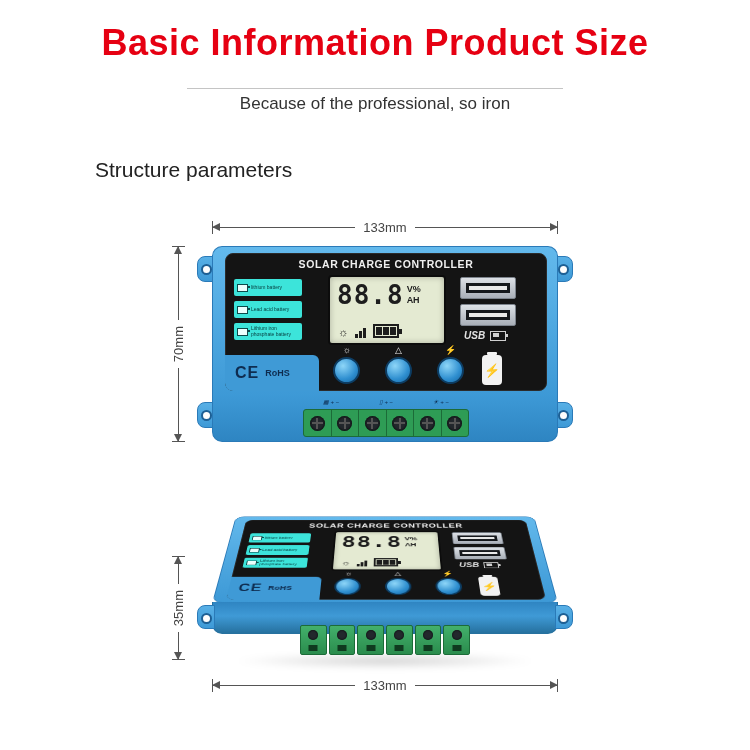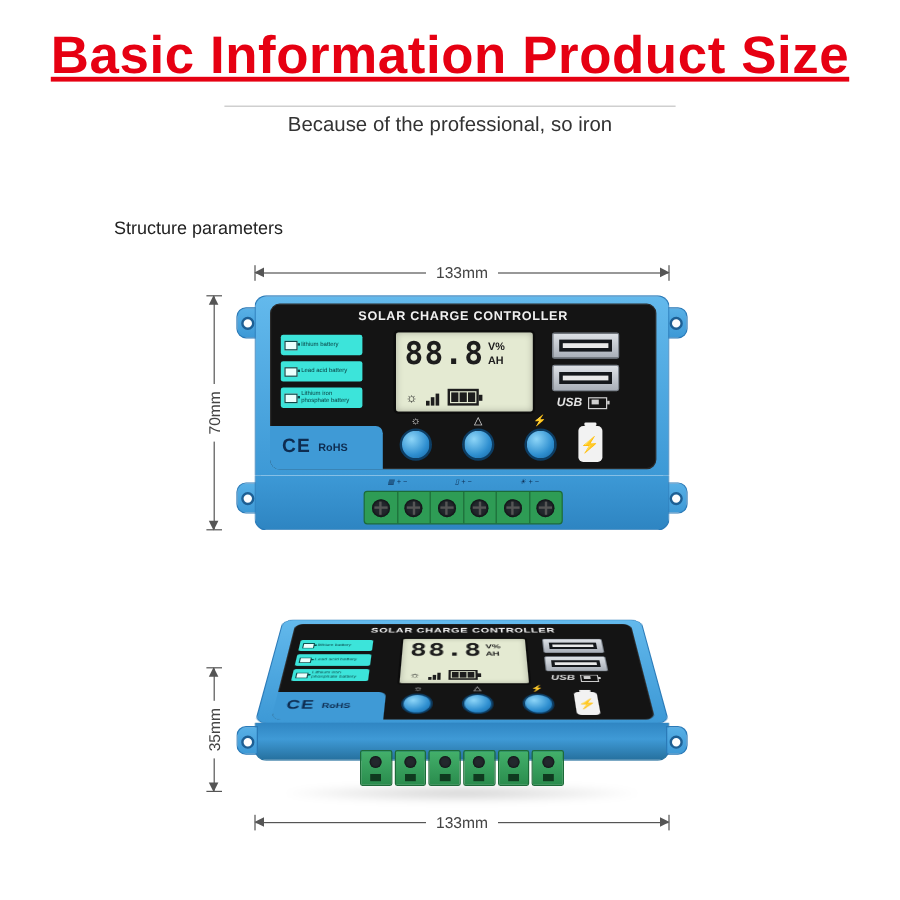--- a/index.html
+++ b/index.html
@@ -1,24 +1,24 @@
 <!DOCTYPE html>
 <html><head>
 <meta charset="utf-8">
 <style>
   html,body{margin:0;padding:0;background:#fff;}
   .canvas{position:relative;width:750px;height:750px;background:#fff;margin:0 auto;
           font-family:"Liberation Sans",sans-serif;overflow:hidden;}
 
   
   .title{position:absolute;top:22px;left:0;width:100%;text-align:center;
-         font-size:44px;font-weight:bold;color:#e60012;letter-spacing:.5px;text-decoration:underline;}
+         font-size:36px;font-weight:bold;color:#e60012;letter-spacing:.5px;}
   .sub-divider{position:absolute;left:187px;top:88px;width:376px;height:1px;background:#c4c4c4;}
   .subtitle{position:absolute;top:94px;left:0;width:100%;text-align:center;font-size:17px;color:#333;}
-  .section-heading{position:absolute;left:95px;top:158px;font-size:15px;color:#222;margin-top:24px;}
+  .section-heading{position:absolute;left:95px;top:158px;font-size:21px;color:#222;}
 
   
   .dim-h{position:absolute;display:flex;align-items:center;height:14px;color:#444;font-size:13px;}
   .dim-h .tick{width:1px;height:13px;background:#555;}
   .dim-h .dline{flex:1;height:1px;background:#555;position:relative;}
   .dim-h .dline.l::before{content:"";position:absolute;left:-1px;top:-4px;
       border-top:4px solid transparent;border-bottom:4px solid transparent;border-right:8px solid #555;}
   .dim-h .dline.r::after{content:"";position:absolute;right:-1px;top:-4px;
       border-top:4px solid transparent;border-bottom:4px solid transparent;border-left:8px solid #555;}
   .dim-h .dlabel{padding:0 8px;white-space:nowrap;}

